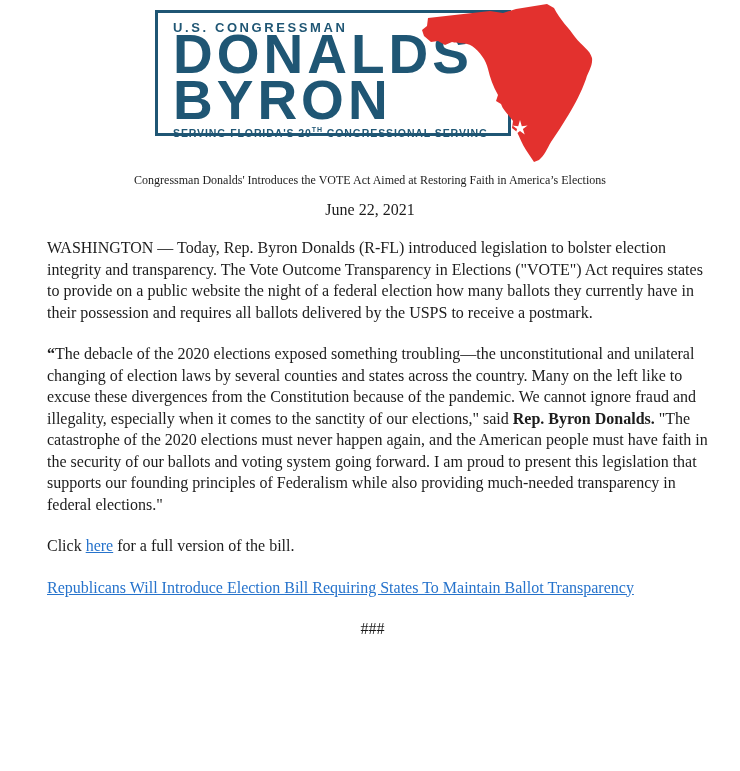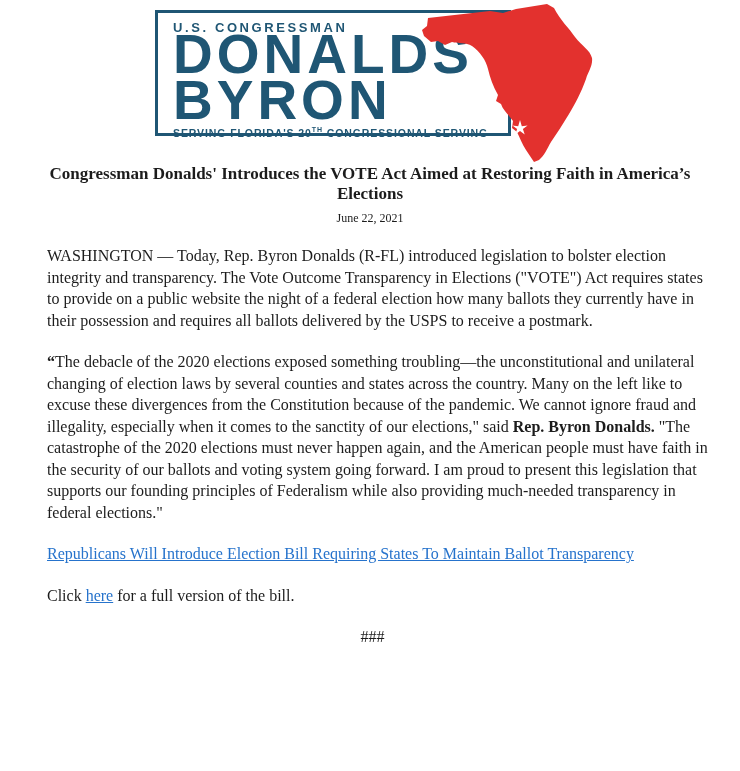--- a/index.html
+++ b/index.html
@@ -23,22 +23,22 @@
     font-family:"Liberation Sans", sans-serif;color:var(--navy);
   }
   .logo-eyebrow{font-size:13px;font-weight:bold;letter-spacing:2.6px;}
   .logo-name{font-size:55px;font-weight:800;letter-spacing:4px;line-height:39px;white-space:nowrap;}
   .logo-name.first{margin-top:7px;}
   .logo-banner{font-size:10.5px;font-weight:bold;letter-spacing:0.9px;margin-top:6px;white-space:nowrap;}
   .logo-banner sup{font-size:7px;}
   .florida{position:absolute;left:420px;top:0;width:195px;height:166px;z-index:2;}
   
   .title-block{text-align:center;margin:4px 28px 0;}
-  .doc-title{font-weight:bold;font-size:17px;line-height:20px;}
-  .doc-date{font-size:12px;line-height:22px;margin-top:3px;font-family:Liberation Serif, serif;}
+  .doc-title{font-weight:normal;font-size:12px;line-height:32px;}
+  .doc-date{font-size:16px;line-height:22px;margin-top:3px;font-family:Liberation Serif, serif;}
   
   .doc-body{padding:16px 30px 0 35px;font-size:16px;line-height:21.5px;}
   .doc-body p{margin:0 0 20px 12px;}
   .b{font-weight:bold;}
   .doc-link{color:var(--link-blue);text-decoration:underline;}
   .end-mark{text-align:center;font-size:16px;}
 </style>
 </head>
 <body>
 
@@ -75,18 +75,18 @@
   </div>
 
   <div class="title-block">
     <div class="doc-title">Congressman Donalds' Introduces the VOTE Act Aimed at Restoring Faith in America’s Elections</div>
     <div class="doc-date">June 22, 2021</div>
   </div>
 
   <div class="doc-body">
     <p><span>WASHINGTON — Today, Rep. Byron Donalds (R-FL) introduced legislation to bolster election integrity and transparency. The Vote Outcome Transparency in Elections ("VOTE") Act requires states to provide on a public website the night of a federal election how many ballots they currently have in their possession and requires all ballots delivered by the USPS to receive a postmark.</span></p>
     <p><span class="b">“</span><span>The debacle of the 2020 elections exposed something troubling—the unconstitutional and unilateral changing of election laws by several counties and states across the country. Many on the left like to excuse these divergences from the Constitution because of the pandemic. We cannot ignore fraud and illegality, especially when it comes to the sanctity of our elections," said </span><span class="b">Rep. Byron Donalds.</span><span> "The catastrophe of the 2020 elections must never happen again, and the American people must have faith in the security of our ballots and voting system going forward. I am proud to present this legislation that supports our founding principles of Federalism while also providing much-needed transparency in federal elections."</span></p>
+    <p><span>Click </span><a href="#" class="doc-link">here</a><span> for a full version of the bill.</span></p>
     <p><a href="#" class="doc-link">Republicans Will Introduce Election Bill Requiring States To Maintain Ballot Transparency</a></p>
-    <p><span>Click </span><a href="#" class="doc-link">here</a><span> for a full version of the bill.</span></p>
     <div class="end-mark">###</div>
   </div>
 
 </div>
 
 </body></html>

